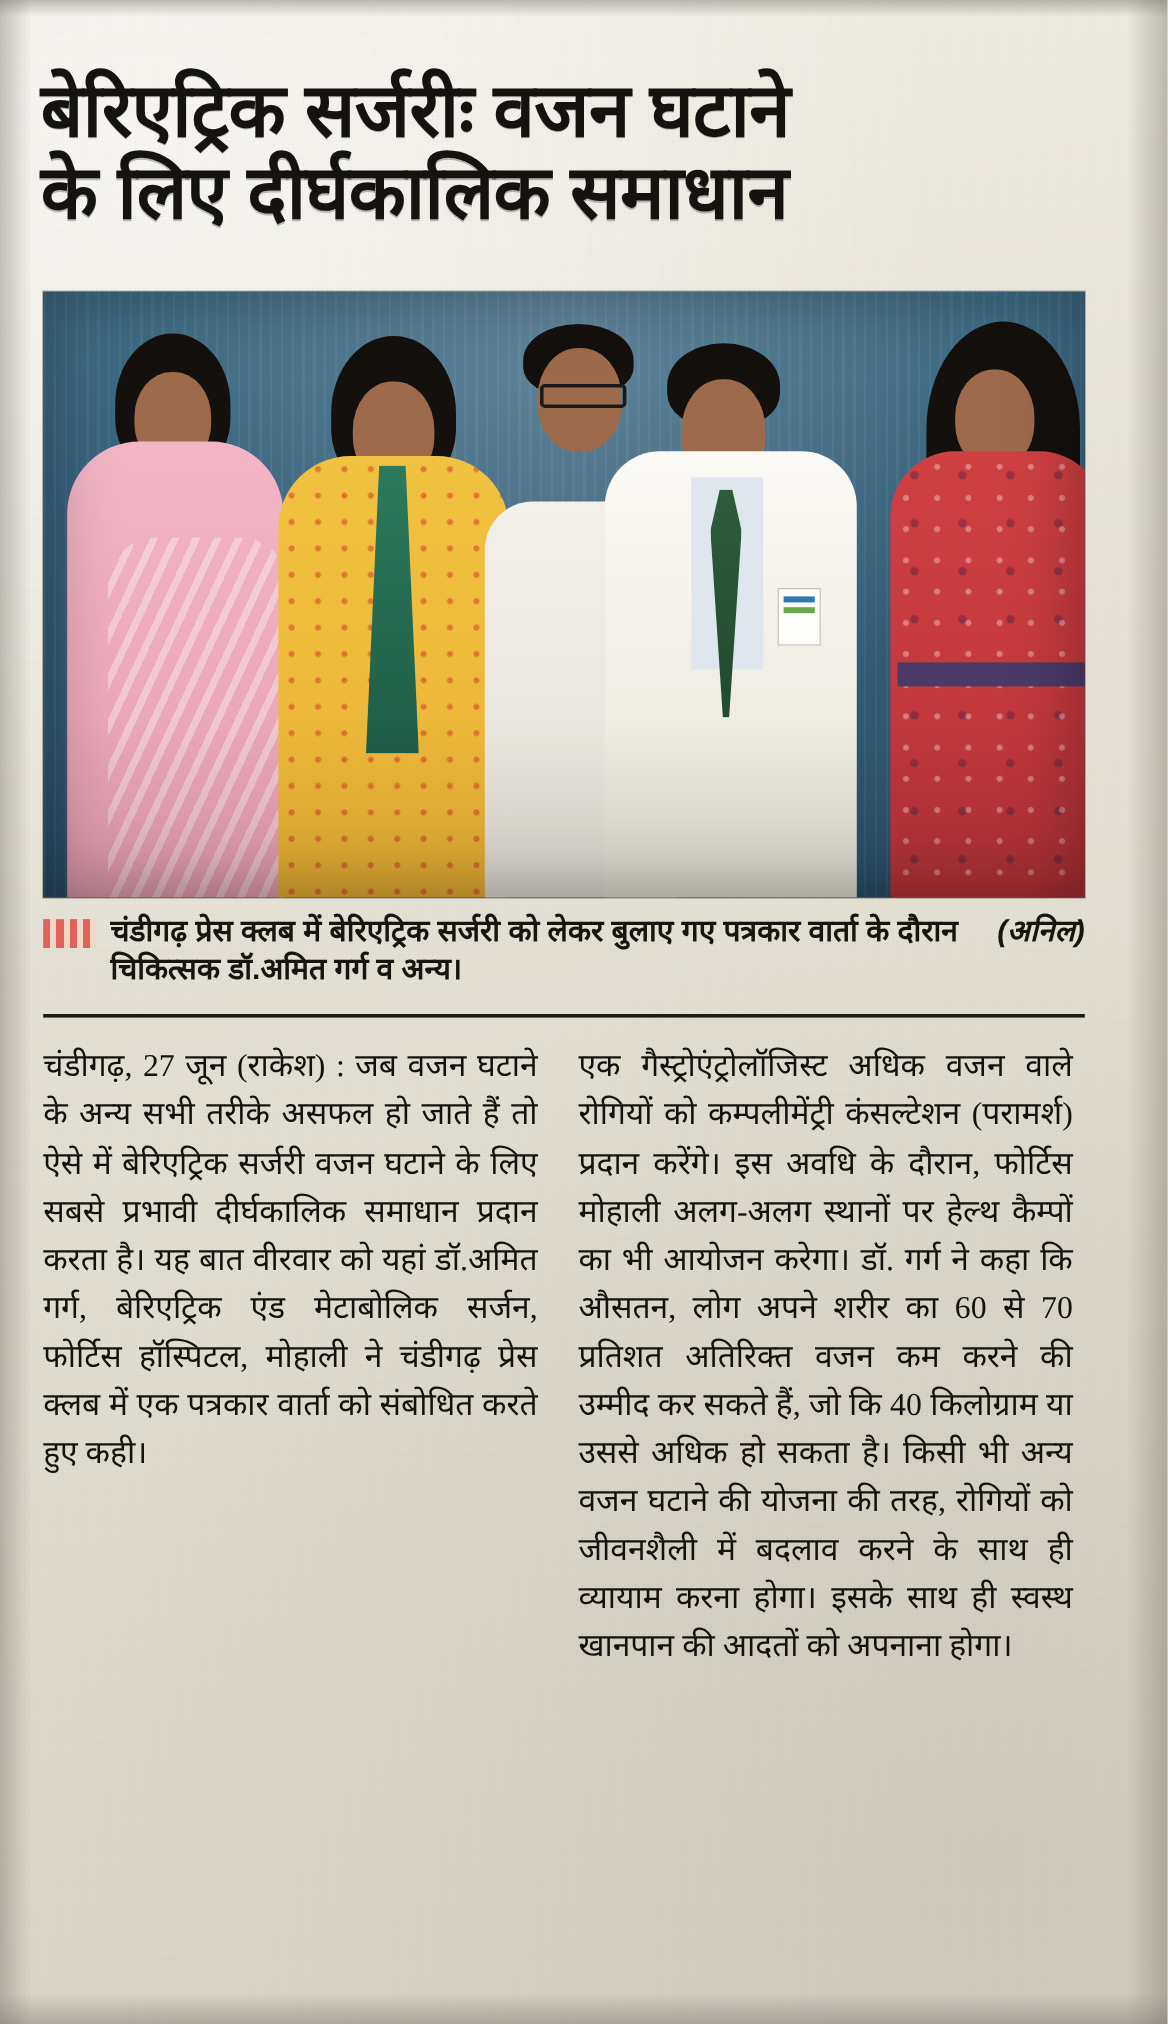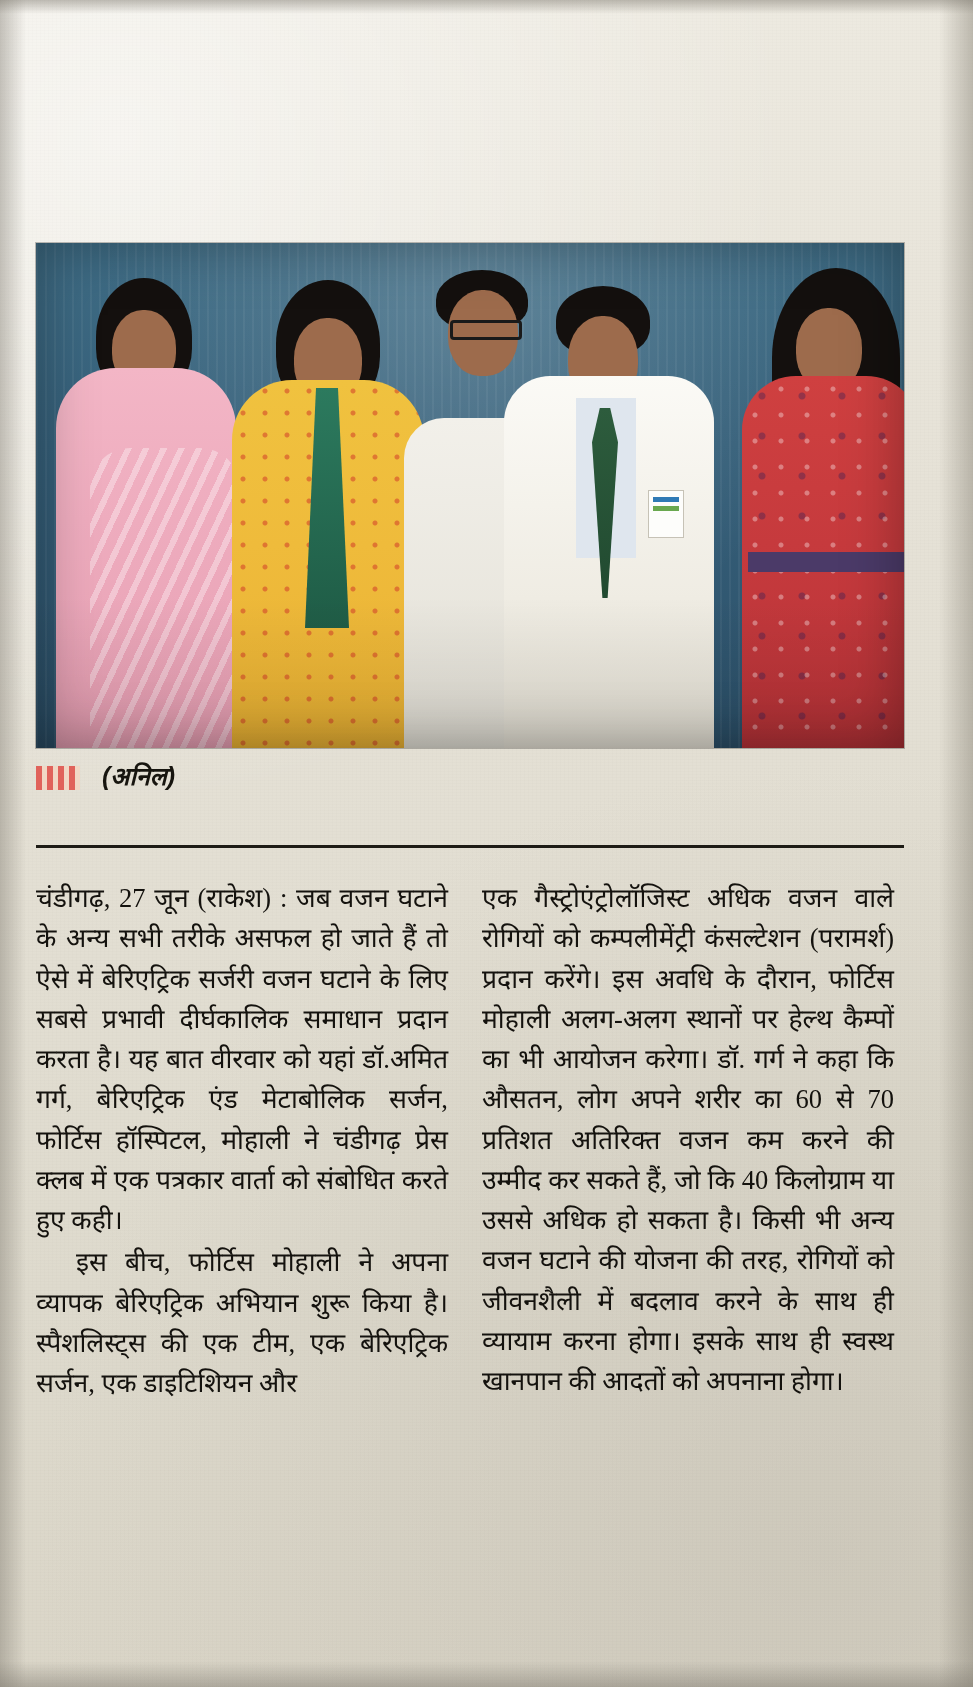--- a/index.html
+++ b/index.html
@@ -232,21 +232,20 @@
   }
 
   
   .columns {
     position: absolute;
     left: 36px;
     top: 868px;
     width: 880px;
     display: flex;
     gap: 34px;
-    margin-top: 10px;
   }
   .col {
     width: 412px;
     font-family: "Liberation Serif", serif;
     font-size: 26.5px;
     line-height: 1.52;
     color: #14120e;
     text-align: justify;
     text-justify: inter-word;
   }
@@ -274,20 +273,24 @@
     pointer-events:none;
   }
 </style>
 </head>
 <body>
 
 <div class="page">
 
   <div class="grain"></div>
 
+  <h1 class="headline">
+    <span>बेरिएट्रिक सर्जरीः वजन घटाने</span>
+    <span class="l2">के लिए दीर्घकालिक समाधान</span>
+  </h1>
 
   <div class="photo">
     <div class="ph-bg"></div>
     <div class="banner-text">fortis
 mohali</div>
 
     <div class="person">
       <div class="hair p1-hair"></div>
       <div class="head p1-head"></div>
       <div class="body-shape p1-body">
@@ -328,29 +331,29 @@
       <div class="p5-belt"></div>
     </div>
 
     <div class="photo-vig"></div>
   </div>
 
   <div class="caption-wrap">
     <div class="cap-mark"></div>
     <div class="caption">
       <span class="credit">(अनिल)</span>
+      <span>चंडीगढ़ प्रेस क्लब में बेरिएट्रिक सर्जरी को लेकर बुलाए गए पत्रकार वार्ता के दौरान चिकित्सक डॉ.अमित गर्ग व अन्य।</span>
     </div>
   </div>
 
   <div class="rule"></div>
 
   <div class="columns">
     <div class="col">
       <p class="dateline">चंडीगढ़, 27 जून (राकेश) : जब वजन घटाने के अन्य सभी तरीके असफल हो जाते हैं तो ऐसे में बेरिएट्रिक सर्जरी वजन घटाने के लिए सबसे प्रभावी दीर्घकालिक समाधान प्रदान करता है। यह बात वीरवार को यहां डॉ.अमित गर्ग, बेरिएट्रिक एंड मेटाबोलिक सर्जन, फोर्टिस हॉस्पिटल, मोहाली ने चंडीगढ़ प्रेस क्लब में एक पत्रकार वार्ता को संबोधित करते हुए कही।</p>
-      <p class="indent">इस बीच, फोर्टिस मोहाली ने अपना व्यापक बेरिएट्रिक अभियान शुरू किया है। स्पैशलिस्ट्स की एक टीम, एक बेरिएट्रिक सर्जन, एक डाइटिशियन और</p>
     </div>
     <div class="col">
       <p>एक गैस्ट्रोएंट्रोलॉजिस्ट अधिक वजन वाले रोगियों को कम्पलीमेंट्री कंसल्टेशन (परामर्श) प्रदान करेंगे। इस अवधि के दौरान, फोर्टिस मोहाली अलग-अलग स्थानों पर हेल्थ कैम्पों का भी आयोजन करेगा। डॉ. गर्ग ने कहा कि औसतन, लोग अपने शरीर का 60 से 70 प्रतिशत अतिरिक्त वजन कम करने की उम्मीद कर सकते हैं, जो कि 40 किलोग्राम या उससे अधिक हो सकता है। किसी भी अन्य वजन घटाने की योजना की तरह, रोगियों को जीवनशैली में बदलाव करने के साथ ही व्यायाम करना होगा। इसके साथ ही स्वस्थ खानपान की आदतों को अपनाना होगा।</p>
     </div>
   </div>
 
   <div class="scan-edge-l"></div>
   <div class="scan-edge-r"></div>
   <div class="scan-edge-t"></div>
   <div class="scan-edge-b"></div>

